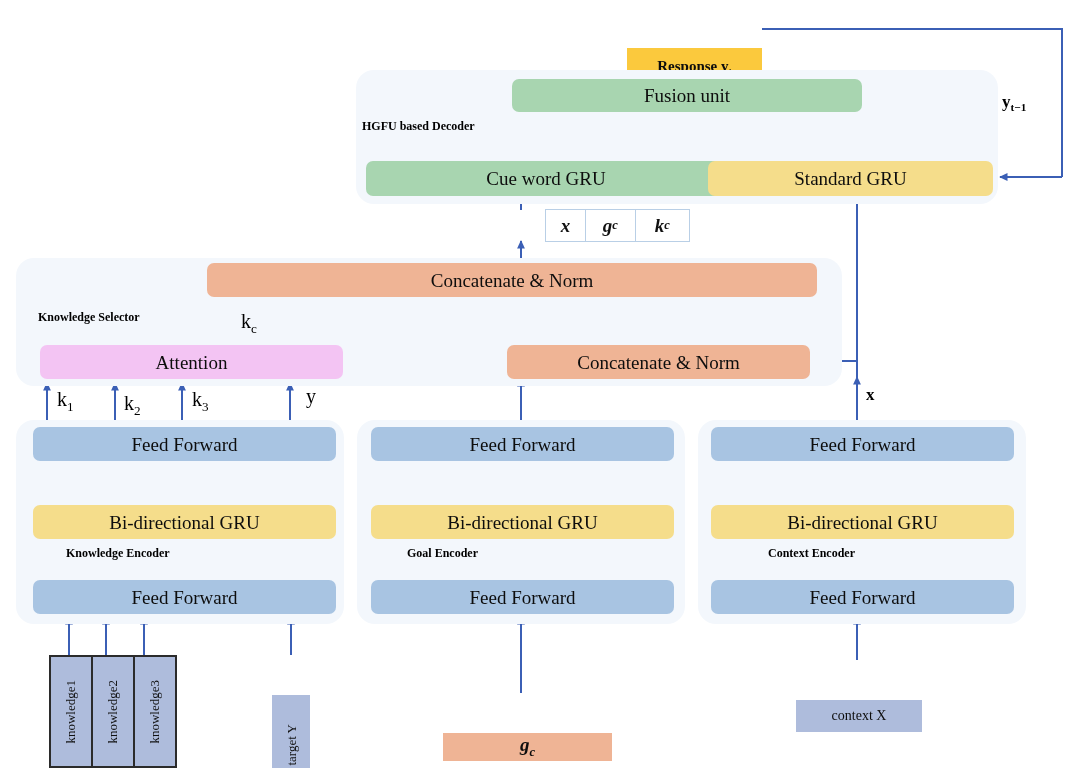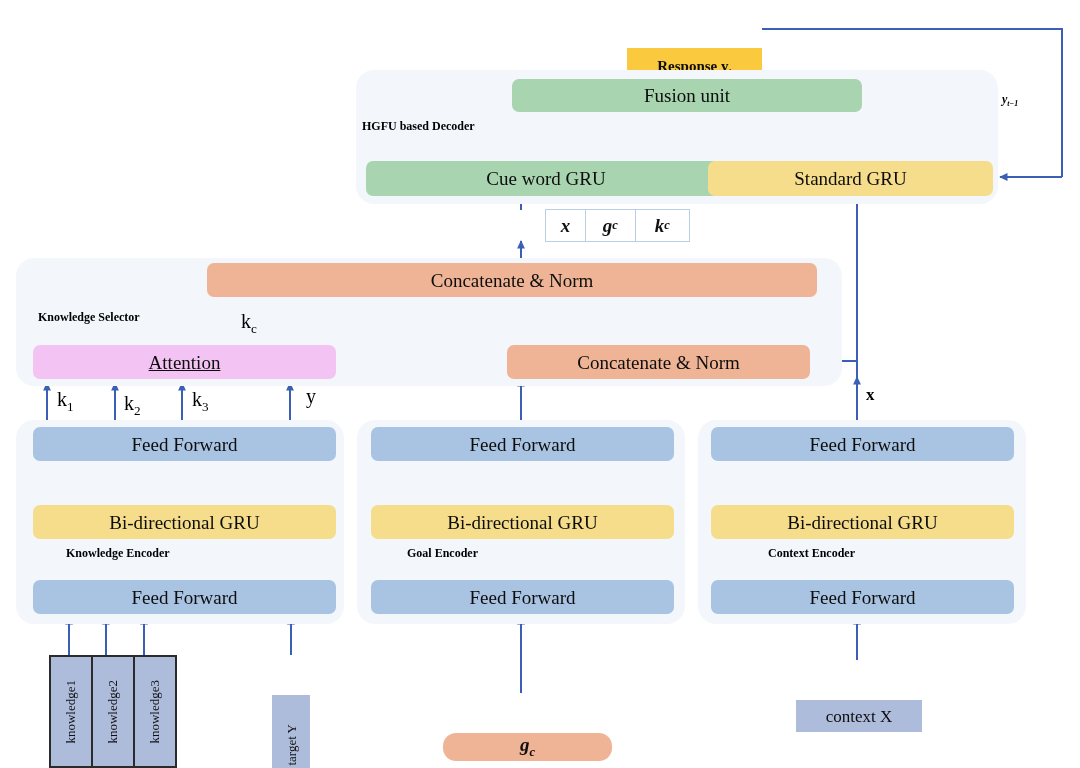--- a/index.html
+++ b/index.html
@@ -44,22 +44,21 @@
   }
   .edge-label {
     position: absolute;
     font-family: "Liberation Serif", serif;
     font-size: 20px;
     color: #000;
     white-space: nowrap;
   }
   .edge-label.bold {
     font-weight: bold;
-    font-size: 12px;
-    font-style: italic;
+    font-size: 17px;
   }
   .vtext {
     position: absolute;
     display: flex;
     align-items: center;
     justify-content: center;
     writing-mode: vertical-rl;
     transform: rotate(180deg);
     font-family: "Liberation Serif", serif;
     font-size: 13px;
@@ -218,21 +217,21 @@
       <span>k</span>
         <sub>c</sub>
     </div>
   </div>
 
   <div class="panel" style="left:16px; top:258px; width:826px; height:128px;"></div>
   <div class="panel-label" style="left:38px; top:310px;">Knowledge Selector</div>
 
   <div class="box" style="left:207px; top:263px; width:610px; height:34px;  background:#efb495;">Concatenate &amp; Norm</div>
 
-  <div class="box" style="left:33px; top:345px; width:303px; height:34px; background:#f3c4f3;text-decoration:underline;">Attention</div>
+  <div class="box" style="left:40px; top:345px; width:303px; height:34px; background:#f3c4f3;">Attention</div>
 
   <div class="box" style="left:507px; top:345px; width:303px; height:34px; background:#efb495;">Concatenate &amp; Norm</div>
 
   <div class="edge-label" style="left:241px; top:310px;">
     <span>k</span><sub>c</sub>
   </div>
 
   <div class="edge-label" style="left:866px; top:385px; font-size:17px; font-weight:bold;">x</div>
 
   <div class="edge-label" style="left:57px; top:388px;">
@@ -275,23 +274,23 @@
     </div>
     <div class="kcell">
       <span class="vtext" style="position:static; transform:rotate(180deg);">knowledge3</span>
     </div>
   </div>
 
   <div class="box sharp" style="left:272px; top:655px; width:38px; height:100px; background:#aebcdc;">
     <span class="vtext" style="position:static; transform:rotate(180deg); font-size:13px;">target Y</span>
   </div>
 
-  <div class="box sharp" style="left:443px; top:693px; width:169px; height:28px; background:#efb495; font-weight:bold; font-style:italic; font-size:19px;border-radius:13px;">
+  <div class="box sharp" style="left:443px; top:693px; width:169px; height:28px; background:#efb495; font-weight:bold; font-style:italic; font-size:19px;">
     <span>
       <span>g</span><sub>c</sub>
     </span>
   </div>
 
-  <div class="box sharp" style="left:796px; top:660px; width:126px; height:32px; background:#aebcdc; font-size:17px;">
+  <div class="box sharp" style="left:796px; top:660px; width:126px; height:32px; background:#aebcdc; font-size:14px;">
     <span>context X</span>
   </div>
 
 </div>
 
 </body></html>

